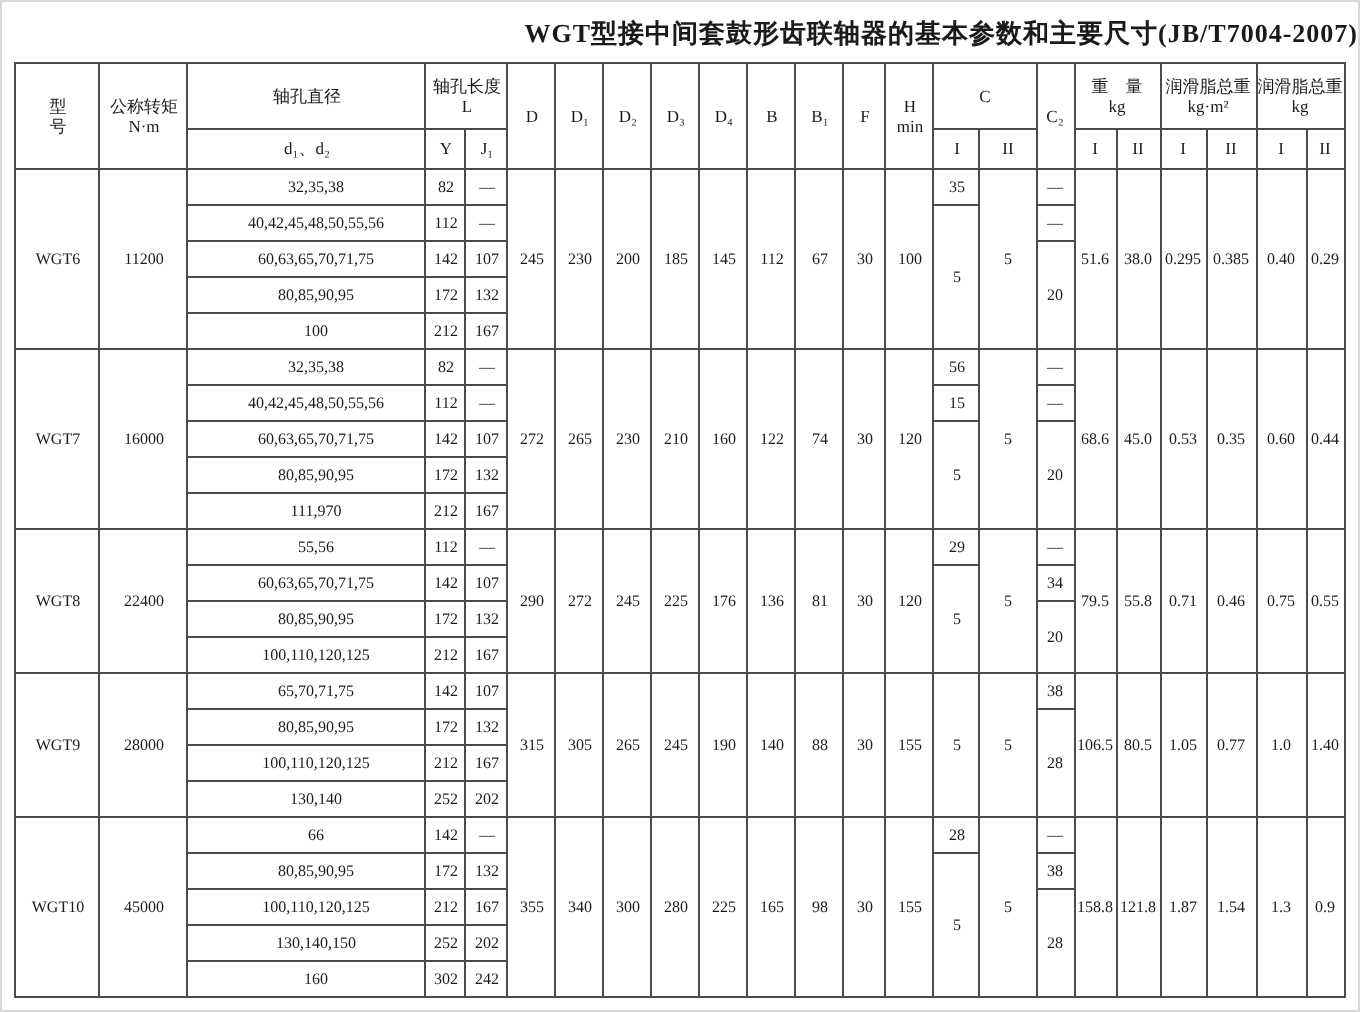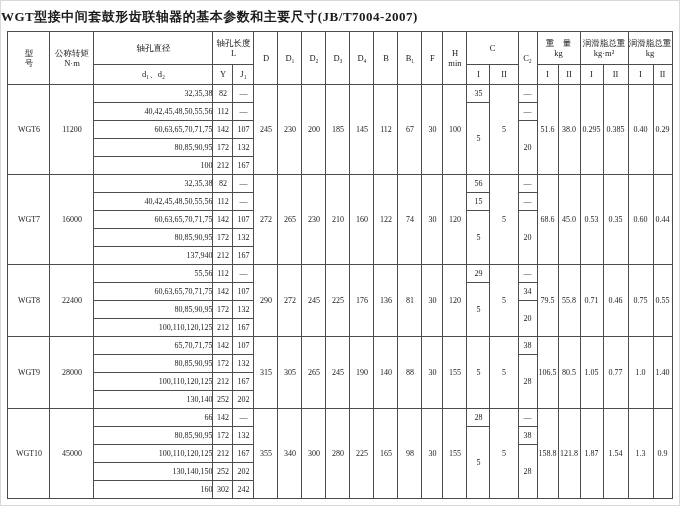--- a/index.html
+++ b/index.html
@@ -6,26 +6,27 @@
   body{
     width:680px;height:506px;
     background:#ffffff;
     box-sizing:border-box;
     border:1px solid #d9d9d9;
     font-family:"Liberation Serif","DejaVu Serif",serif;
     color:#1a1a1a;
     overflow:hidden;
   }
   .title{
-    text-align:left;
+    text-align:right;
     font-size:13px;
     font-weight:bold;
     margin:7px 0 5px 0;
     letter-spacing:.5px;
     font-family:"Liberation Serif","DejaVu Serif",serif;
+    padding-left:28px;
   }
   table{
     border-collapse:collapse;
     table-layout:fixed;
     width:664px;
     margin:0 auto;
   }
   th,td{
     border:1px solid #4c4c4c;
     font-size:8px;
@@ -35,21 +36,21 @@
     padding:0;
     line-height:1.2;
     white-space:pre-line;
     overflow:hidden;
   }
   thead th{font-size:8.5px;}
   thead tr.h1{height:33px;}
   thead tr.h2{height:20px;}
   tbody tr{height:18px;}
   td.bore{
-    text-align:right;
+    text-align:center;
     padding-left:9px;
     white-space:nowrap;
   }
 </style>
 </head>
 <body>
 
 <div class="title">WGT型接中间套鼓形齿联轴器的基本参数和主要尺寸(JB/T7004-2007)</div>
 
 <table>
@@ -207,21 +208,21 @@
         <td>107</td>
         <td rowspan="3">5</td>
         <td rowspan="3">20</td>
       </tr>
       <tr>
         <td class="bore">80,85,90,95</td>
         <td>172</td>
         <td>132</td>
       </tr>
       <tr>
-        <td class="bore">137,940</td>
+        <td class="bore">111,970</td>
         <td>212</td>
         <td>167</td>
       </tr>
       <tr>
         <td rowspan="4">WGT8</td>
         <td rowspan="4">22400</td>
         <td class="bore">55,56</td>
         <td>112</td>
         <td>—</td>
         <td rowspan="4">290</td>

